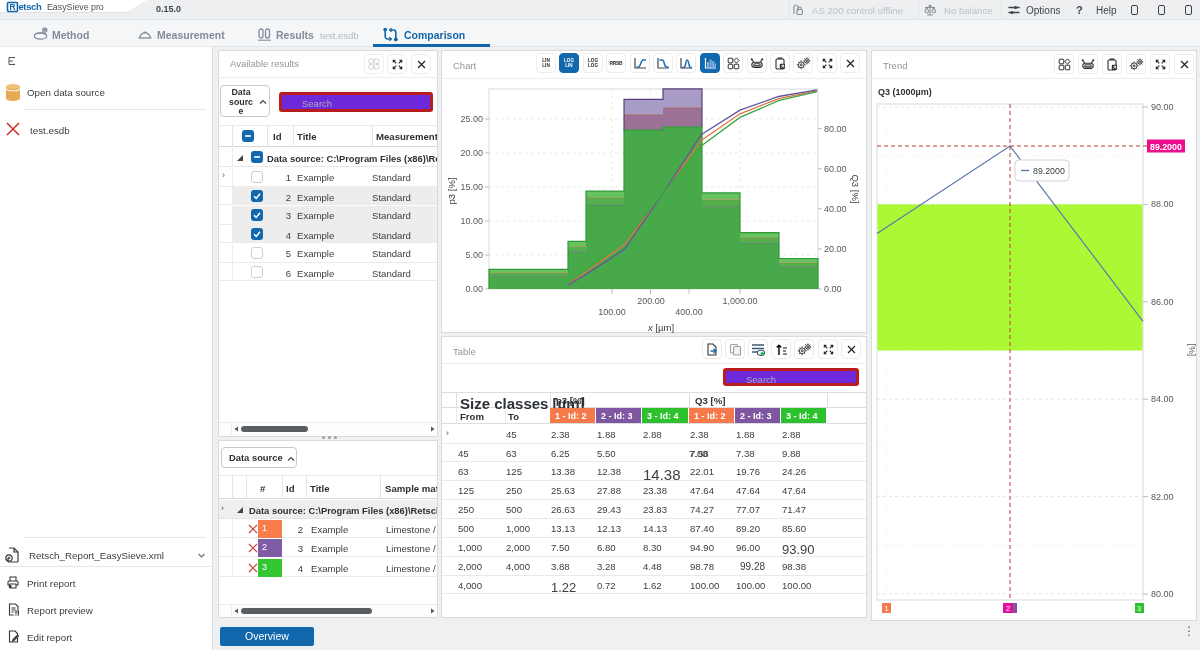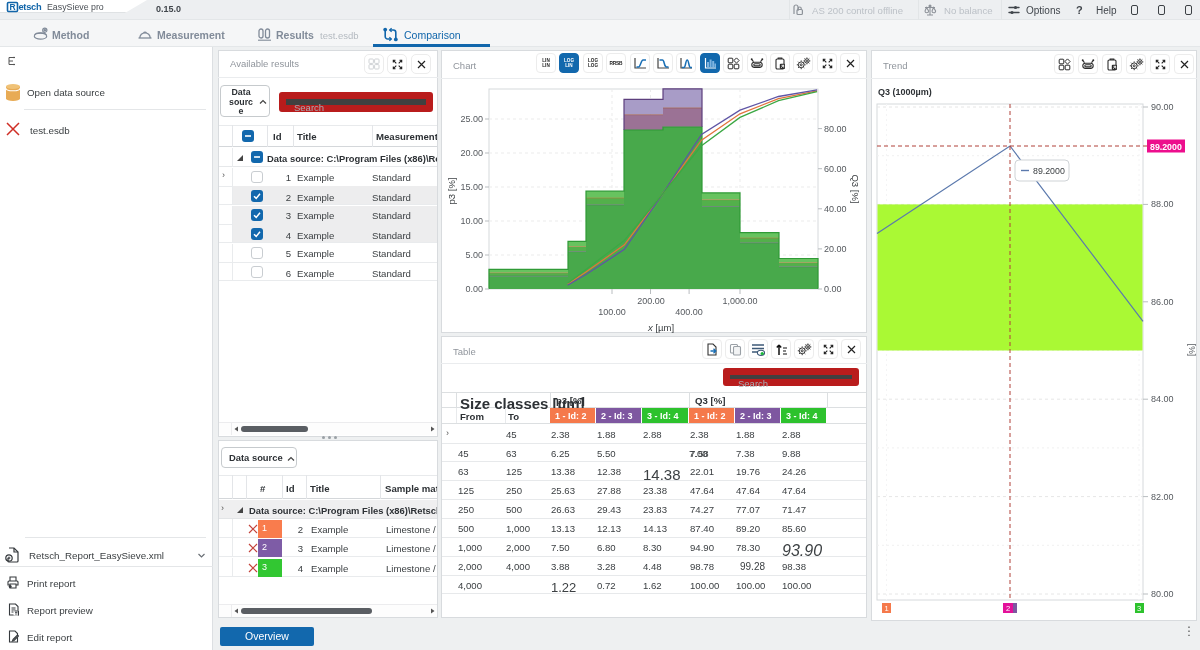--- a/index.html
+++ b/index.html
@@ -4,21 +4,21 @@
 *{margin:0;padding:0;box-sizing:border-box;}
 html,body{width:1200px;height:650px;overflow:hidden;}
 body{font-family:"Liberation Sans",sans-serif;background:#eef0f1;position:relative;font-size:10px;color:#3c4043;}
 .abs{position:absolute;}
 .panel{position:absolute;background:#fff;border:1px solid #d8dbde;}
 .pbtn{position:absolute;top:4px;width:20px;height:20px;border:1px solid #ececec;border-radius:5px;background:#fff;display:flex;align-items:center;justify-content:center;}
 .tbtn{position:absolute;top:3px;width:20px;height:20px;border:1px solid #ececec;border-radius:4px;background:#fff;display:flex;align-items:center;justify-content:center;font-weight:bold;color:#222;}
 .tbtn.on{background:#1268ad;border-color:#1268ad;color:#fff;}
 .lbl2{font-size:4.6px;line-height:5px;font-weight:bold;text-align:center;letter-spacing:0;}
 svg{display:block;}
-.srch{position:absolute;border:7px solid #b91c1c;border-radius:3px;background:#404040;color:#a7adb4;font-size:9.5px;line-height:18px;padding-left:8px;}
+.srch{position:absolute;border:3px solid #b91c1c;border-radius:3px;background:#6d28d9;color:#a7adb4;font-size:9.5px;line-height:18px;padding-left:20px;}
 .cb{position:absolute;width:12px;height:12px;border-radius:3px;}
 .cb.off{background:#fff;border:1px solid #c9cdd1;}
 .cb.on{background:#1268ad;}
 .cb.on svg{position:absolute;left:1px;top:1px;}
 </style></head>
 <body>
 
 <div class="abs" style="left:0;top:0;width:1200px;height:20px;background:#edeff1;border-bottom:1px solid #e3e6e8;"></div>
 <div class="abs" style="left:0;top:0;width:147px;height:13px;background:#fff;clip-path:polygon(0 0,147px 0,125px 13px,0 13px);border-bottom:1px solid #dfe2e4;"></div>
 <div class="abs" style="left:0;top:0;width:200px;height:14px;">
@@ -91,21 +91,21 @@
 <div class="abs" style="left:320px;top:30px;font-size:9.5px;color:#b4bac0;">test.esdb</div>
 <div class="abs" style="left:382px;top:26px;width:17px;height:17px;">
  <svg width="17" height="17" viewBox="0 0 17 17" fill="none" stroke="#1166ab" stroke-width="1.6">
   <path d="M3.2 5 v5.5 a2.5 2.5 0 0 0 2.5 2.5 h3.6"></path>
       <path d="M13.8 12 v-5.5 a2.5 2.5 0 0 0 -2.5 -2.5 h-3.6"></path>
   <circle cx="3.2" cy="3.6" r="1.9" fill="#1166ab" stroke="none"></circle>
       <circle cx="13.8" cy="13.4" r="1.9" fill="#1166ab" stroke="none"></circle>
   <path d="M9.6 2.2 L7.7 4 L9.6 5.8 M7.4 11.2 L9.3 13 L7.4 14.8" stroke-width="1.3"></path>
  </svg>
 </div>
-<div class="abs" style="left:404px;top:29px;font-size:10.5px;font-weight:normal;color:#1166ab;">Comparison</div>
+<div class="abs" style="left:404px;top:29px;font-size:10.5px;font-weight:bold;color:#1166ab;">Comparison</div>
 <div class="abs" style="left:373px;top:44px;width:117px;height:3px;background:#1166ab;"></div>
 
 <div class="abs" style="left:0;top:47px;width:213px;height:603px;background:#fff;border-right:1px solid #dcdfe2;"></div>
 <div class="abs" style="left:7px;top:56px;width:10px;height:10px;">
  <svg width="10" height="10" viewBox="0 0 10 10" stroke="#555" stroke-width="1">
       <path d="M2 1.5 h6 M2 1.5 v7 M2 8.5 h6 M2 5 h4 M7 0.8 v1.4 M7 7.8 v1.4" fill="none"></path>
     </svg>
 </div>
 <div class="abs" style="left:5px;top:83px;width:16px;height:19px;">
  <svg width="16" height="19" viewBox="0 0 16 19">
@@ -640,22 +640,22 @@
 <div class="abs" style="left:690px;top:523.0px;font-size:9.6px;color:#3c4043;">87.40</div>
 <div class="abs" style="left:736px;top:523.0px;font-size:9.6px;color:#3c4043;">89.20</div>
 <div class="abs" style="left:782px;top:523.0px;font-size:9.6px;color:#3c4043;">85.60</div>
 <div class="abs" style="left:442px;top:555.7px;width:424px;height:1px;background:#e7e9eb;"></div>
 <div class="abs" style="left:458px;top:541.8px;font-size:9.6px;color:#3c4043;">1,000</div>
 <div class="abs" style="left:506px;top:541.8px;font-size:9.6px;color:#3c4043;">2,000</div>
 <div class="abs" style="left:551px;top:541.8px;font-size:9.6px;color:#3c4043;">7.50</div>
 <div class="abs" style="left:597px;top:541.8px;font-size:9.6px;color:#3c4043;">6.80</div>
 <div class="abs" style="left:643px;top:541.8px;font-size:9.6px;color:#3c4043;">8.30</div>
 <div class="abs" style="left:690px;top:541.8px;font-size:9.6px;color:#3c4043;">94.90</div>
-<div class="abs" style="left:736px;top:541.8px;font-size:9.6px;color:#3c4043;">78.30</div>
-<div class="abs" style="left:782px;top:541.8px;font-size:16px;color:#3c4043;font-style:italic;">93.90</div>
+<div class="abs" style="left:736px;top:541.8px;font-size:9.6px;color:#3c4043;">96.00</div>
+<div class="abs" style="left:782px;top:541.8px;font-size:13px;color:#3c4043;">93.90</div>
 <div class="abs" style="left:442px;top:574.5px;width:424px;height:1px;background:#e7e9eb;"></div>
 <div class="abs" style="left:458px;top:560.7px;font-size:9.6px;color:#3c4043;">2,000</div>
 <div class="abs" style="left:506px;top:560.7px;font-size:9.6px;color:#3c4043;">4,000</div>
 <div class="abs" style="left:551px;top:560.7px;font-size:9.6px;color:#3c4043;">3.88</div>
 <div class="abs" style="left:597px;top:560.7px;font-size:9.6px;color:#3c4043;">3.28</div>
 <div class="abs" style="left:643px;top:560.7px;font-size:9.6px;color:#3c4043;">4.48</div>
 <div class="abs" style="left:690px;top:560.7px;font-size:9.6px;color:#3c4043;">98.78</div>
 <div class="abs" style="left:740px;top:560.7px;font-size:10px;color:#3c4043;">99.28</div>
 <div class="abs" style="left:782px;top:560.7px;font-size:9.6px;color:#3c4043;">98.38</div>
 <div class="abs" style="left:442px;top:593.4px;width:424px;height:1px;background:#e7e9eb;"></div>

